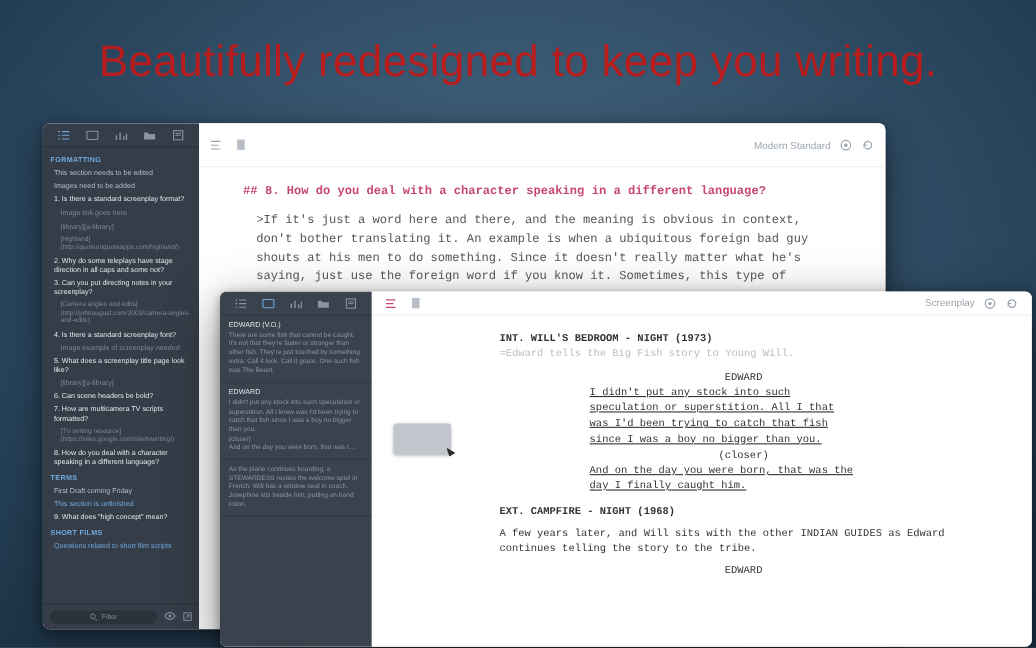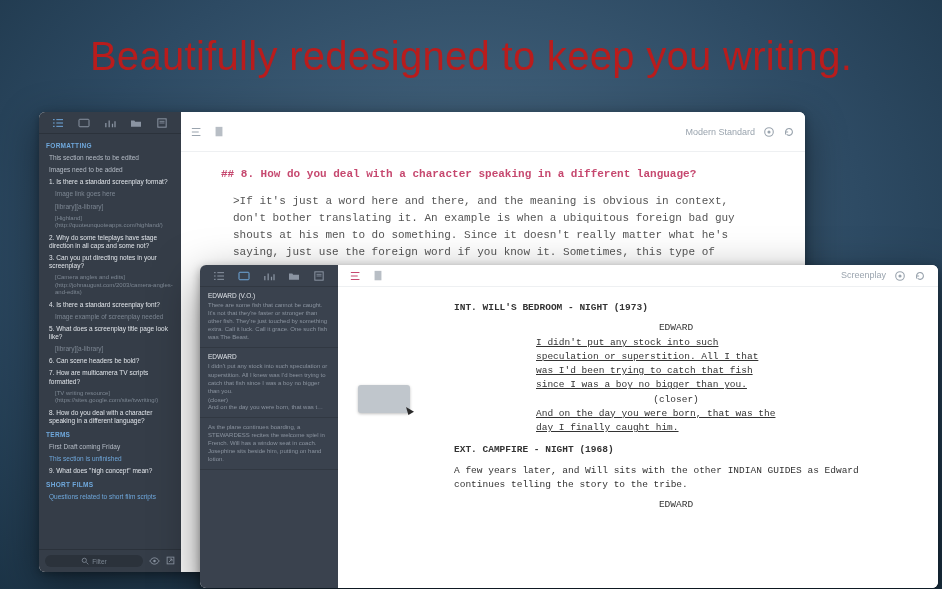--- a/index.html
+++ b/index.html
@@ -418,20 +418,21 @@
               <path d="M3 10V7h3" fill="none" class="stroke" stroke-width="1.3"></path>
             </svg>
           </span>
       </div>
     </div>
 
     <div class="w2-content">
       <div class="page-chip"></div>
 
       <div class="slug">INT. WILL'S BEDROOM - NIGHT (1973)</div>
+      <div class="slugnote">=Edward tells the Big Fish story to Young Will.</div>
       <div class="char">EDWARD</div>
       <div class="dialog">
         <span>I didn't put any stock into such</span><br>
         <span>speculation or superstition. All I that</span><br>
         <span>was I'd been trying to catch that fish</span><br>
         <span>since I was a boy no bigger than you.</span>
       </div>
       <div class="paren">(closer)</div>
       <div class="dialog">
         <span>And on the day you were born, that was the</span><br>

